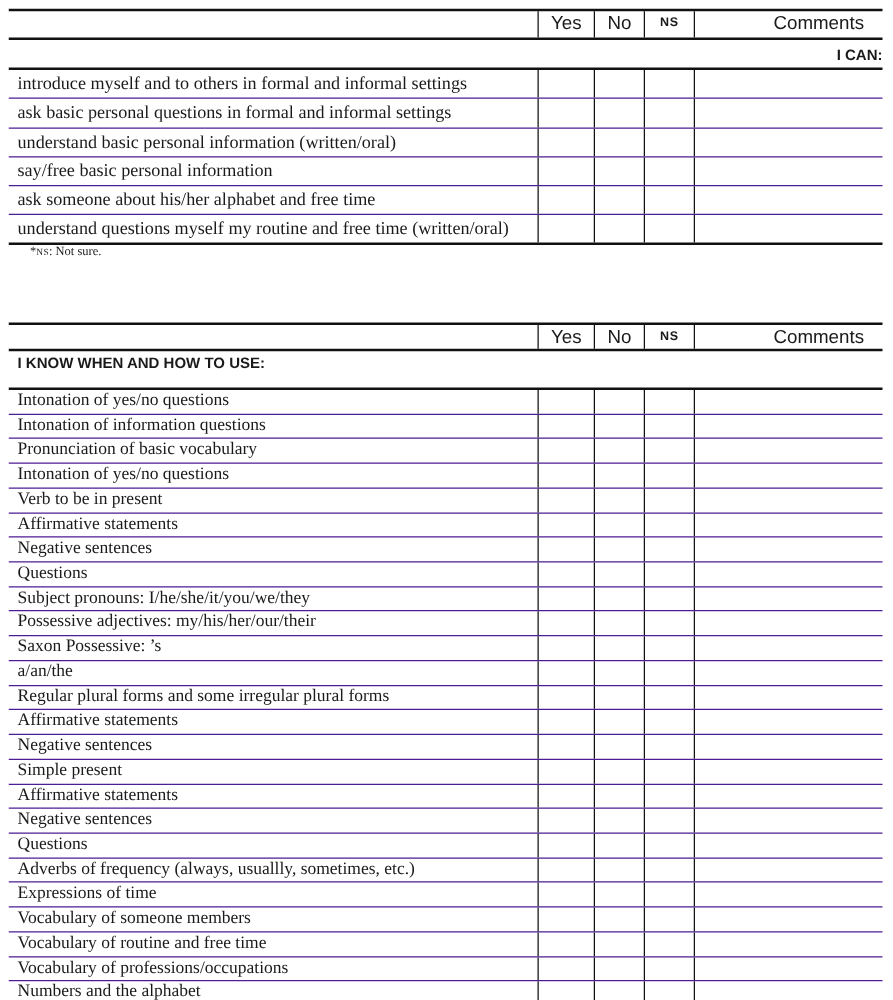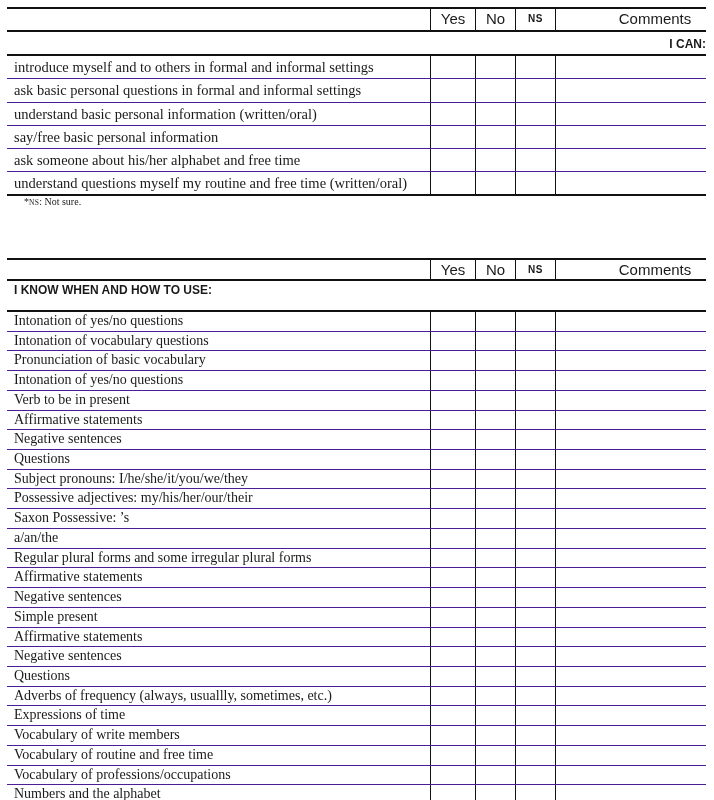--- a/index.html
+++ b/index.html
@@ -100,21 +100,21 @@
   </div>
   <div id="t2-body">
       <div class="row item">
         <div class="c-label">Intonation of yes/no questions</div>
         <div class="c-yes"></div>
         <div class="c-no"></div>
         <div class="c-ns"></div>
         <div class="c-com"></div>
       </div>
       <div class="row item">
-        <div class="c-label">Intonation of vocabulary questions</div>
+        <div class="c-label">Intonation of information questions</div>
         <div class="c-yes"></div>
         <div class="c-no"></div>
         <div class="c-ns"></div>
         <div class="c-com"></div>
       </div>
       <div class="row item">
         <div class="c-label">Pronunciation of basic vocabulary</div>
         <div class="c-yes"></div>
         <div class="c-no"></div>
         <div class="c-ns"></div>
@@ -240,21 +240,21 @@
         <div class="c-com"></div>
       </div>
       <div class="row item">
         <div class="c-label">Expressions of time</div>
         <div class="c-yes"></div>
         <div class="c-no"></div>
         <div class="c-ns"></div>
         <div class="c-com"></div>
       </div>
       <div class="row item">
-        <div class="c-label">Vocabulary of write members</div>
+        <div class="c-label">Vocabulary of someone members</div>
         <div class="c-yes"></div>
         <div class="c-no"></div>
         <div class="c-ns"></div>
         <div class="c-com"></div>
       </div>
       <div class="row item">
         <div class="c-label">Vocabulary of routine and free time</div>
         <div class="c-yes"></div>
         <div class="c-no"></div>
         <div class="c-ns"></div>

